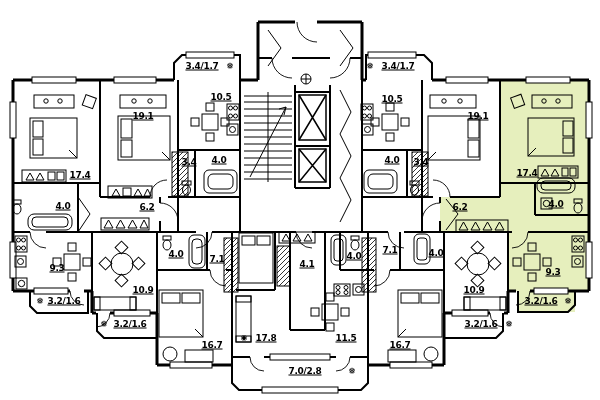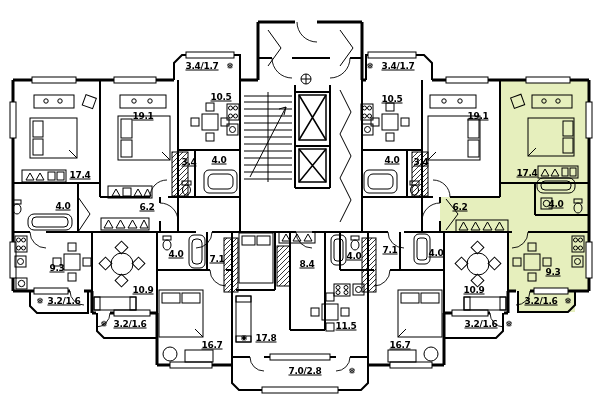--- a/index.html
+++ b/index.html
@@ -460,23 +460,23 @@
 <div class="plan-label" style="left:63px;top:206px">4.0</div>
 <div class="plan-label" style="left:147px;top:207px">6.2</div>
 <div class="plan-label" style="left:57px;top:268px">9.3</div>
 <div class="plan-label" style="left:64px;top:301px">3.2/1.6</div>
 <div class="plan-label" style="left:143px;top:290px">10.9</div>
 <div class="plan-label" style="left:130px;top:324px">3.2/1.6</div>
 <div class="plan-label" style="left:176px;top:254px">4.0</div>
 <div class="plan-label" style="left:217px;top:259px">7.1</div>
 <div class="plan-label" style="left:212px;top:345px">16.7</div>
 <div class="plan-label" style="left:266px;top:338px">17.8</div>
-<div class="plan-label" style="left:346px;top:326px">11.5</div>
+<div class="plan-label" style="left:346px;top:338px">11.5</div>
 <div class="plan-label" style="left:305px;top:371px">7.0/2.8</div>
-<div class="plan-label" style="left:307px;top:264px">8.4</div>
+<div class="plan-label" style="left:307px;top:264px">4.1</div>
 <div class="plan-label" style="left:398px;top:66px">3.4/1.7</div>
 <div class="plan-label" style="left:392px;top:99px">10.5</div>
 <div class="plan-label" style="left:478px;top:116px">19.1</div>
 <div class="plan-label" style="left:527px;top:173px">17.4</div>
 <div class="plan-label" style="left:392px;top:160px">4.0</div>
 <div class="plan-label" style="left:421px;top:162px">3.4</div>
 <div class="plan-label" style="left:556px;top:204px">4.0</div>
 <div class="plan-label" style="left:460px;top:207px">6.2</div>
 <div class="plan-label" style="left:553px;top:272px">9.3</div>
 <div class="plan-label" style="left:541px;top:301px">3.2/1.6</div>

